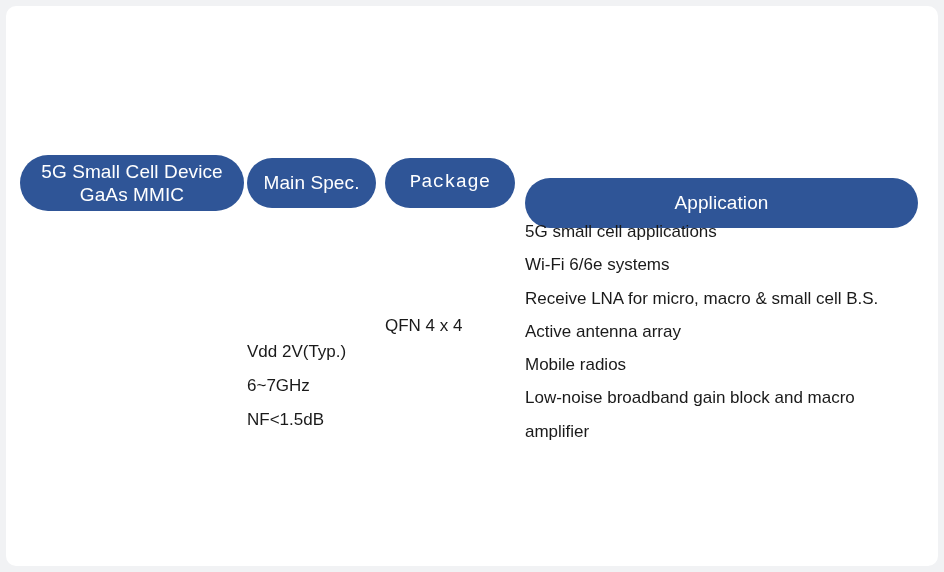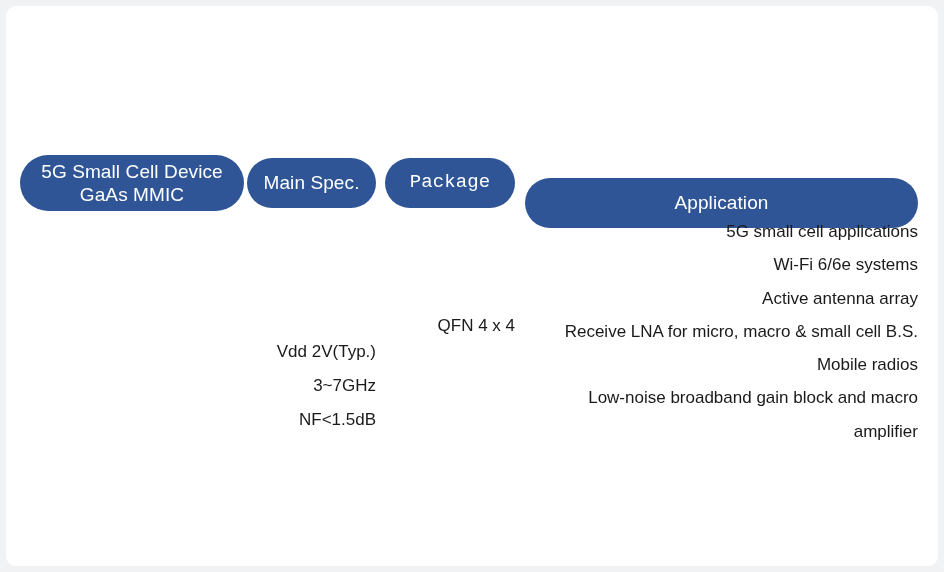--- a/index.html
+++ b/index.html
@@ -57,21 +57,21 @@
   
   .cols {
     position: absolute;
     left: 0;
     top: 209px;
     width: 932px;
     height: 280px;
   }
   .col {
     position: absolute;
-    text-align: right;
+    text-align: left;
     color: #1a1a1a;
     font-size: 17px;
     line-height: 34px;
   }
   .col-device  { left: 14px;  top: 94px; width: 224px; }
   .col-spec    { left: 241px; top: 84px; width: 129px; margin-top: 36px; }
   .col-package { left: 379px; top: 94px; width: 130px; }
   .col-app     { left: 519px; top: 0px;  width: 393px; line-height: 33.3px; }
 
   .line { display: block; white-space: nowrap; }
@@ -101,32 +101,32 @@
       <span class="pill-text">Application</span>
     </div>
 
   </div>
 
   <div class="cols">
 
 
     <div class="col col-spec">
       <span class="line">Vdd 2V(Typ.)</span>
-      <span class="line">3~7GHz</span>
+      <span class="line">6~7GHz</span>
       <span class="line">NF&lt;1.5dB</span>
     </div>
 
     <div class="col col-package">
       <span class="line">QFN 4 x 4</span>
     </div>
 
     <div class="col col-app">
       <span class="line">5G small cell applications</span>
       <span class="line">Wi-Fi 6/6e systems</span>
+      <span class="line">Receive LNA for micro, macro &amp; small cell B.S.</span>
       <span class="line">Active antenna array</span>
-      <span class="line">Receive LNA for micro, macro &amp; small cell B.S.</span>
       <span class="line">Mobile radios</span>
       <span class="line">Low-noise broadband gain block and macro amplifier</span>
     </div>
 
   </div>
 
 </div>
 
 </body></html>

